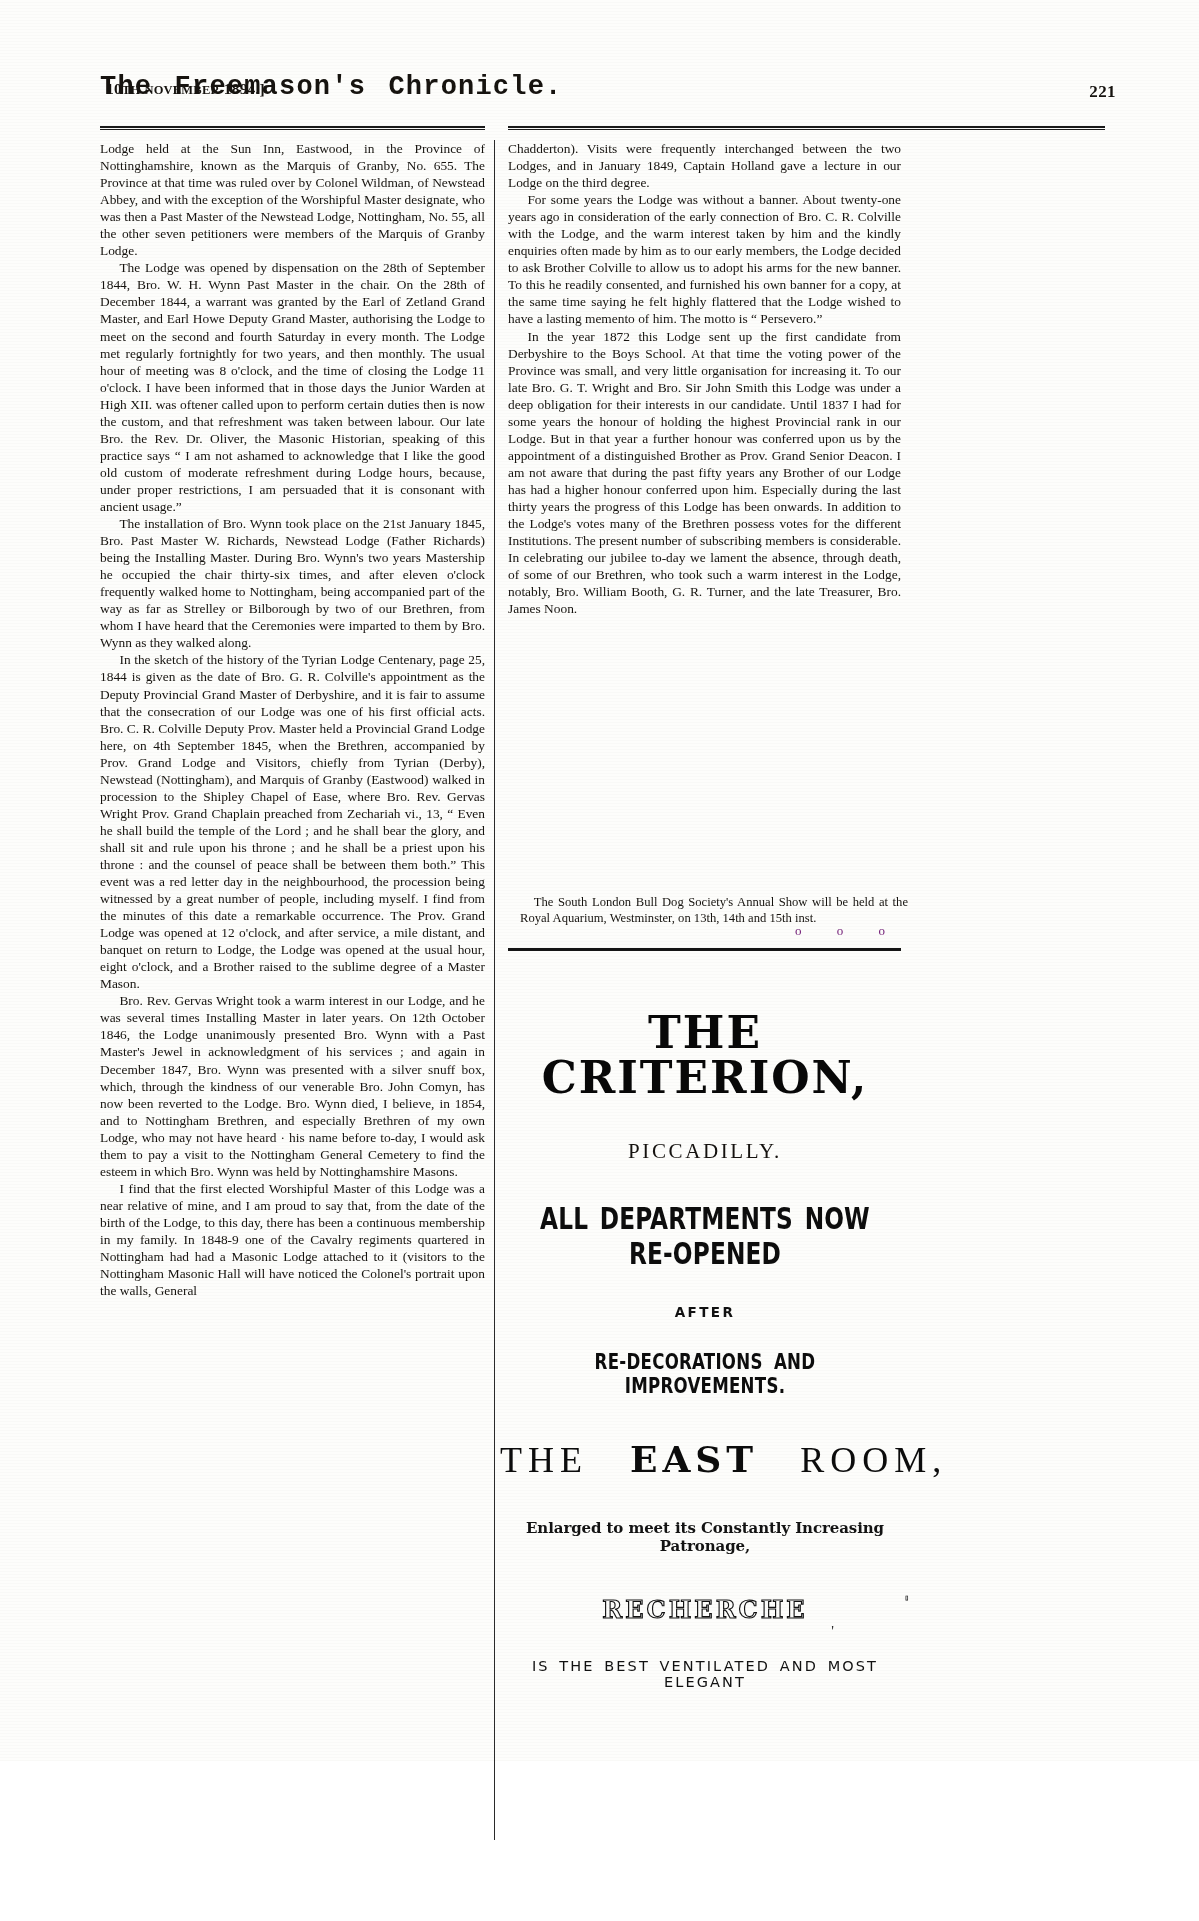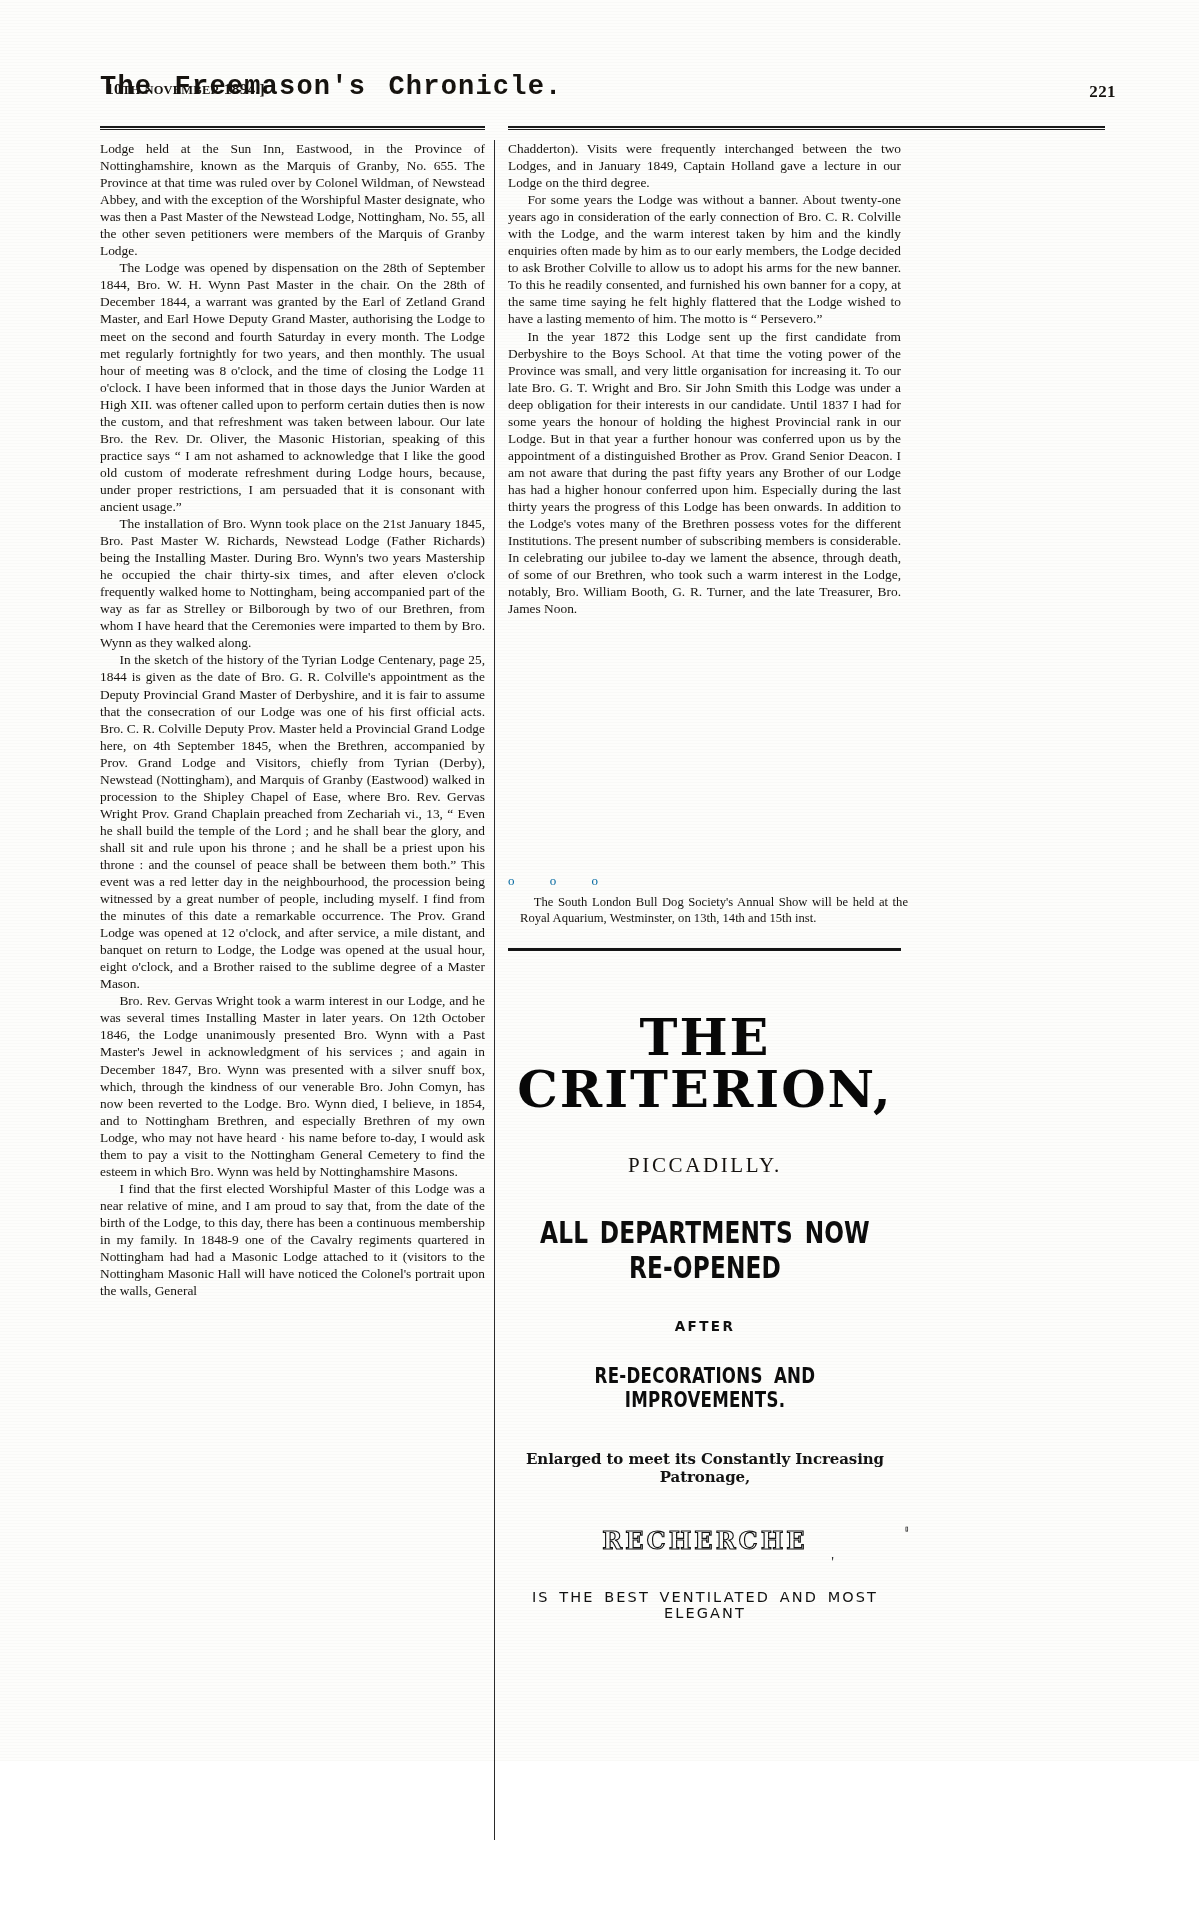--- a/index.html
+++ b/index.html
@@ -103,26 +103,26 @@
     top: 140px;
     width: 0;
     height: 1700px;
     border-left: 1.4px solid #2a2a2a;
   }
 
   
   .ornament {
     position: absolute;
     left: 508px;
-    top: 873px;
+    top: 923px;
     width: 393px;
-    text-align: left;
+    text-align: right;
     font-size: 13px;
     letter-spacing: 16px;
-    color: #0369a1;
+    color: #701a75;
     font-family: "Liberation Serif", serif;
   }
 
   
   .notice {
     position: absolute;
     left: 512px;
     top: 894px;
     width: 388px;
     font-size: 12.6px;
@@ -147,21 +147,21 @@
     position: absolute;
     left: 500px;
     top: 965px;
     width: 410px;
     text-align: center;
   }
 
   .ad-criterion {
     margin-top: 46px;
     font-family: "DejaVu Serif", "Liberation Serif", serif;
-    font-size: 51px;
+    font-size: 44px;
     font-weight: 700;
     letter-spacing: 2px;
     word-spacing: 14px;
     line-height: 1.02;
     color: #080808;
   }
 
   .ad-piccadilly {
     margin-top: 38px;
     font-family: "Liberation Serif", "DejaVu Serif", serif;
@@ -335,20 +335,21 @@
     <div class="ad-criterion">THE CRITERION,</div>
 
     <div class="ad-piccadilly">PICCADILLY.</div>
 
     <div class="ad-departments">ALL DEPARTMENTS NOW RE-OPENED</div>
 
     <div class="ad-after">AFTER</div>
 
     <div class="ad-redecorations">RE-DECORATIONS AND IMPROVEMENTS.</div>
 
+    <div class="ad-eastroom"><span class="light">THE</span><span class="gap"></span><span class="heavy">EAST</span><span class="gap"></span><span class="light">ROOM,</span></div>
 
     <div class="ad-enlarged">Enlarged to meet its Constantly Increasing Patronage,</div>
 
 
     <div class="ad-recherche"><span>RECHERCHE</span><span class="accent">'</span></div>
 
 
     <div class="ad-tick">'</div>
 
     <div class="ad-best">IS THE BEST VENTILATED AND MOST ELEGANT</div>

